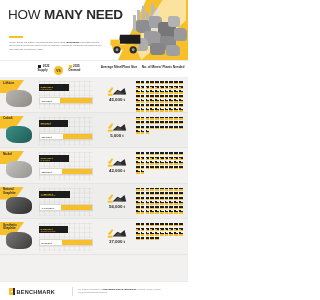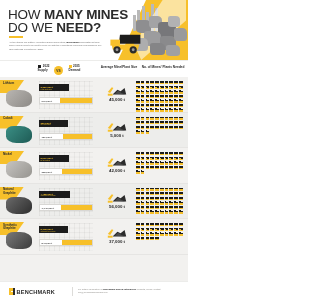--- a/index.html
+++ b/index.html
@@ -189,22 +189,21 @@
       <path d="M6 24 L52 24 L50 33 L8 33 Z" fill="#f7c02a"></path>
       <path d="M20 8 L54 8 L54 23 L18 23 Z" fill="#1c1c1c"></path>
       <path d="M4 16 L20 16 L20 26 L4 26 Z" fill="#f7c02a"></path>
       <circle cx="15" cy="33" r="6" fill="#2b2b2b"></circle>
       <circle cx="42" cy="33" r="6" fill="#2b2b2b"></circle>
       <circle cx="15" cy="33" r="2.4" fill="#9a9a9a"></circle>
       <circle cx="42" cy="33" r="2.4" fill="#9a9a9a"></circle>
     </svg>
 
     <div class="title">
-      <span class="ln"><span>HOW </span><b>MANY MINES</b></span>
-      <span class="ln"><span>DO WE </span><b>NEED?</b></span>
+      <span class="ln"><span>HOW </span><b>MANY NEED</b></span>
     </div>
     <div class="rule"></div>
     <div class="intro">
       <span>As the lithium ion battery revolution gains momentum, </span><b>Benchmark</b><span> forecasts just how many mines need to be built to keep up with the exceptional volumes of demand for key raw materials expected by 2035.</span>
     </div>
   </div>
 
   <div class="colhead">
     <div class="legend">
       <div class="legend-row">

